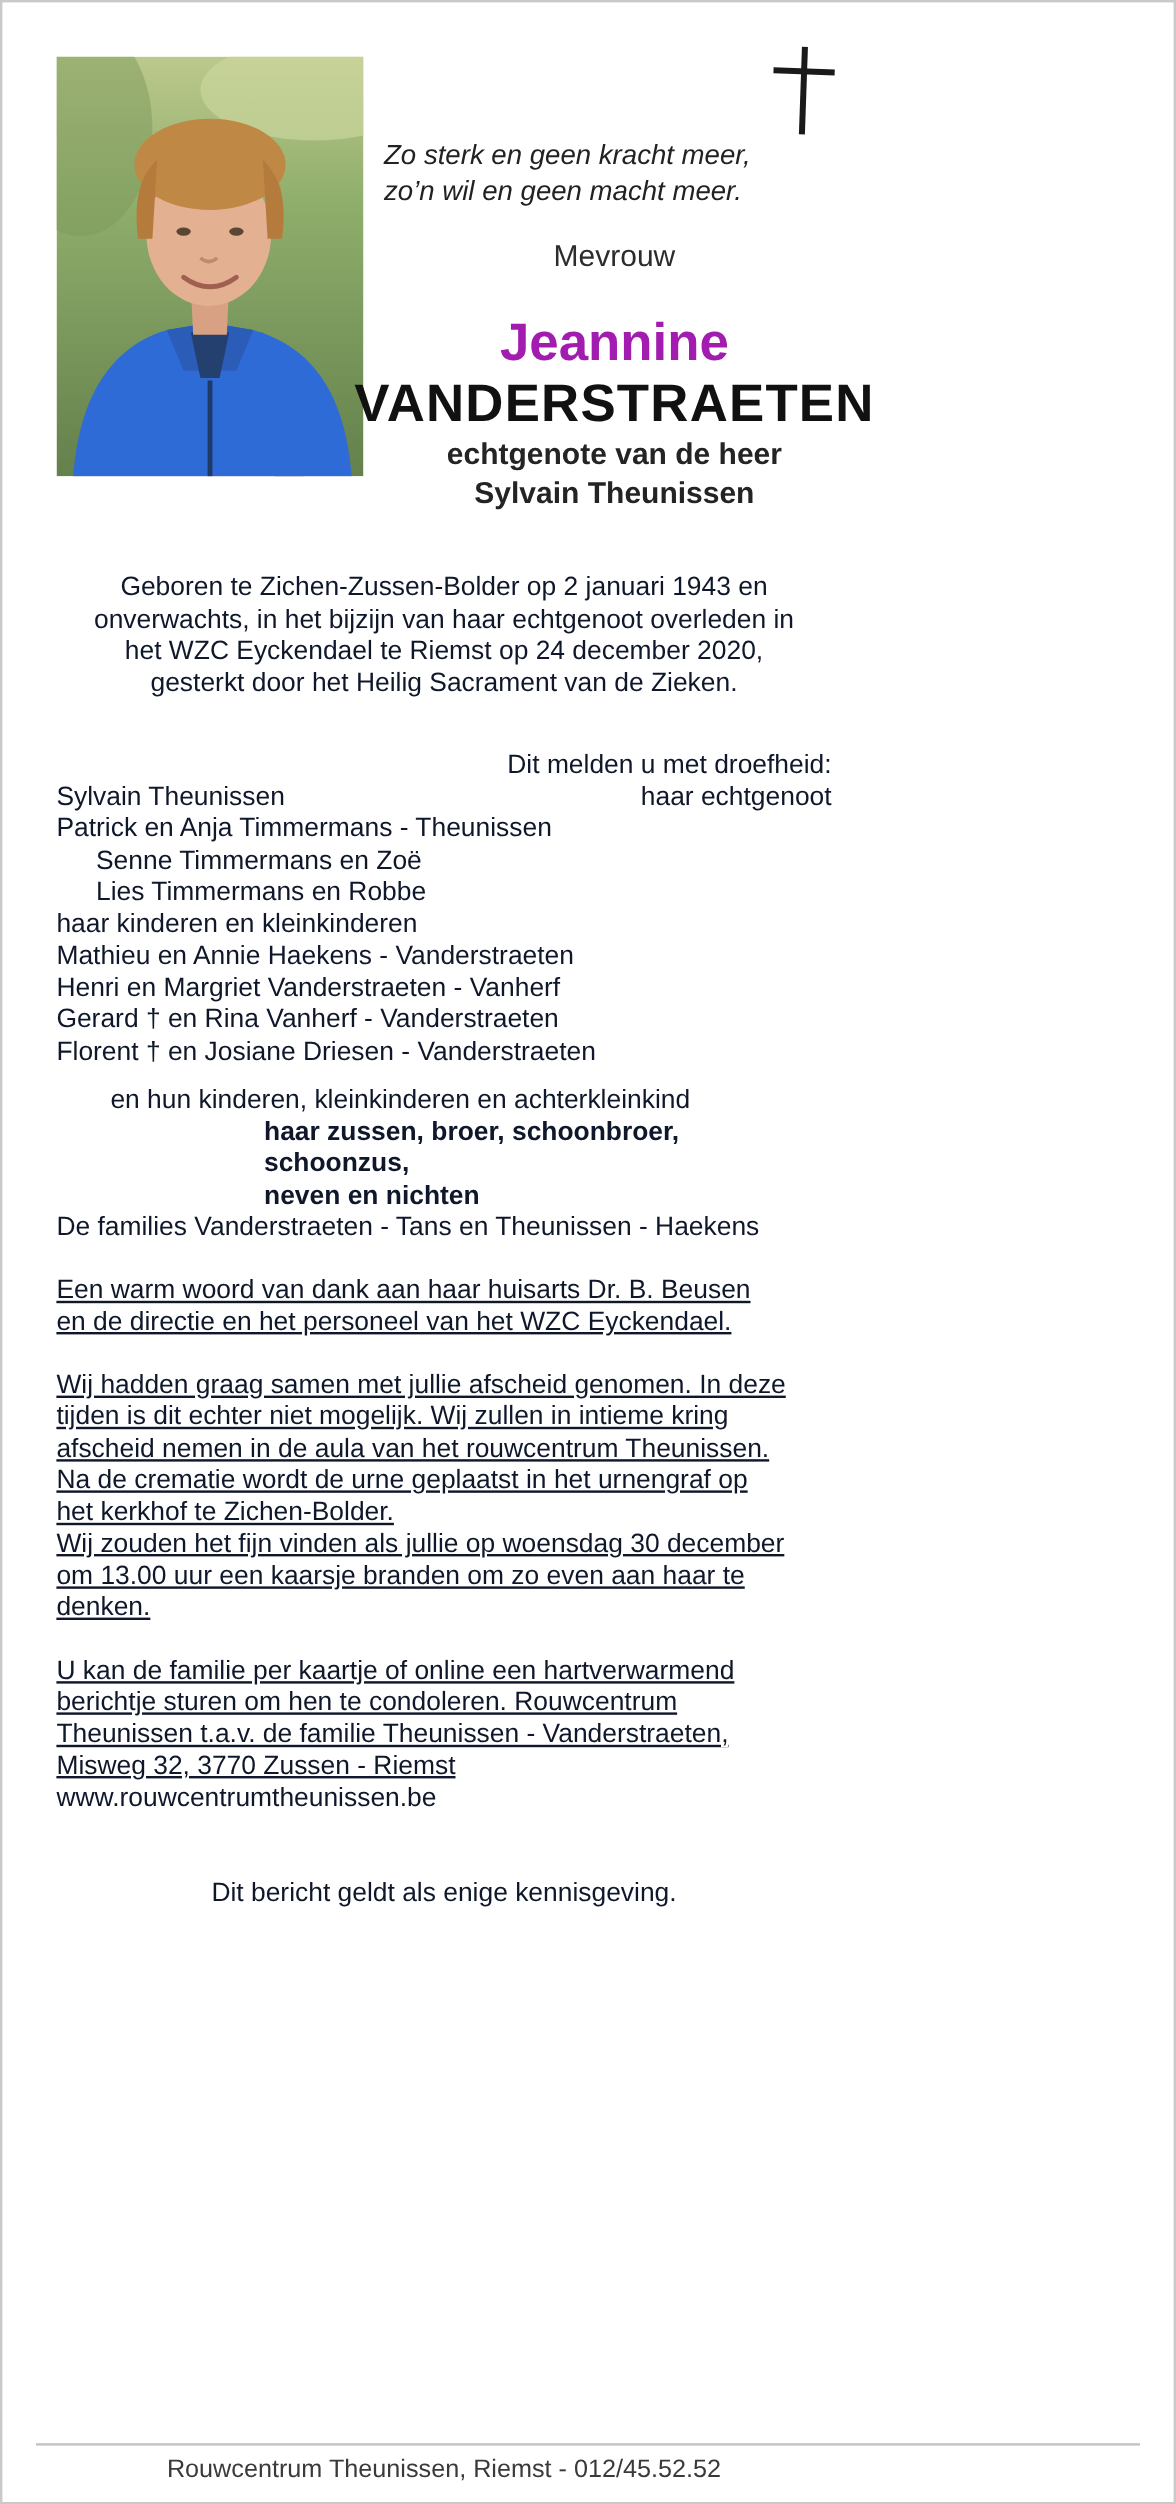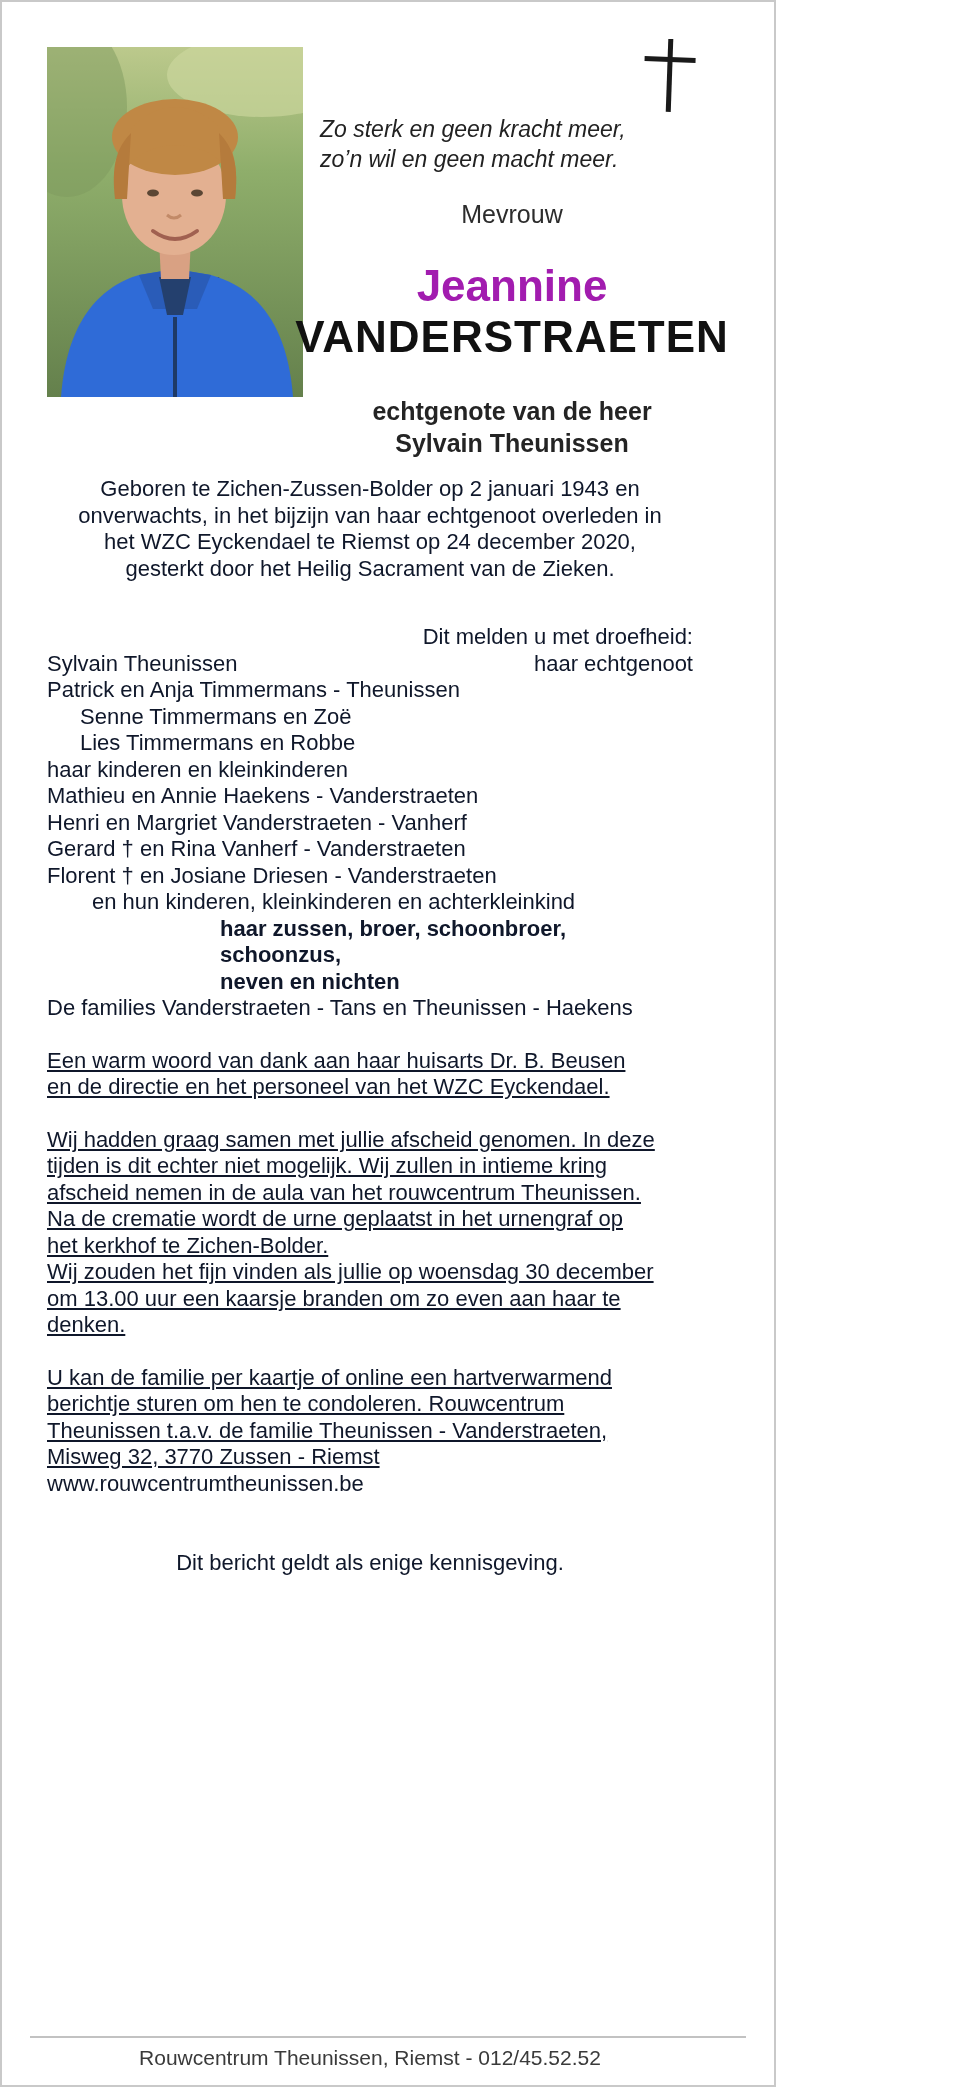--- a/index.html
+++ b/index.html
@@ -1,21 +1,21 @@
 <!DOCTYPE html>
 <html><head>
 <meta charset="utf-8">
 <style>
   * { margin:0; padding:0; box-sizing:border-box; }
   html,body { background:#ffffff; }
   body { font-family:"Liberation Sans", sans-serif; }
 
   .card {
     position:relative;
-    width:776px; height:2087px;
+    width:980px; height:2087px;
     background:#ffffff;
     border:2px solid #c9c9c9;
     color:#3a3a3a;
     overflow:hidden;
   }
 
   
   .photo {
     position:absolute; left:45px; top:45px;
     width:256px; height:350px; overflow:hidden;
@@ -40,35 +40,35 @@
   .salutation { font-size:25px; color:#2c2c2c; margin-bottom:32px; }
   .first-name {
     font-size:44px; font-weight:bold; color:#a21caf;
     line-height:50px;
   }
   .last-name {
     font-size:44px; font-weight:bold; color:#111;
     line-height:52px; letter-spacing:1px;
   }
   .spouse-of {
-    margin-top:32px; font-size:25px; font-weight:bold;
+    font-size:25px; font-weight:bold;
     line-height:32px; color:#242424; white-space:pre-line;
   }
 
   
   .content {
     position:absolute; left:45px; top:474px; width:646px;
     font-size:22px; line-height:26.5px; color:#0f172a;
   }
   .intro { text-align:center; white-space:pre-line; }
   .announce-label { margin-top:42px;text-align:right; }
   .spouse-row { display:flex; justify-content:space-between; }
   .line {}
   .ind1 { padding-left:33px; }
-  .ind2 { padding-left:45px; }
+  .ind2 { padding-left:45px;margin-top:14px; }
   .ind3 { padding-left:173px;font-weight:bold; }
   .right { text-align:left; }
   .par { margin-top:26px; white-space:pre-line;text-decoration:underline; }
   .closing { margin-top:53px; text-align:center; }
 
   
   .footer-rule {
     position:absolute; left:28px; right:28px; bottom:47px;
     border-top:2px solid #c2c2c2;
   }

